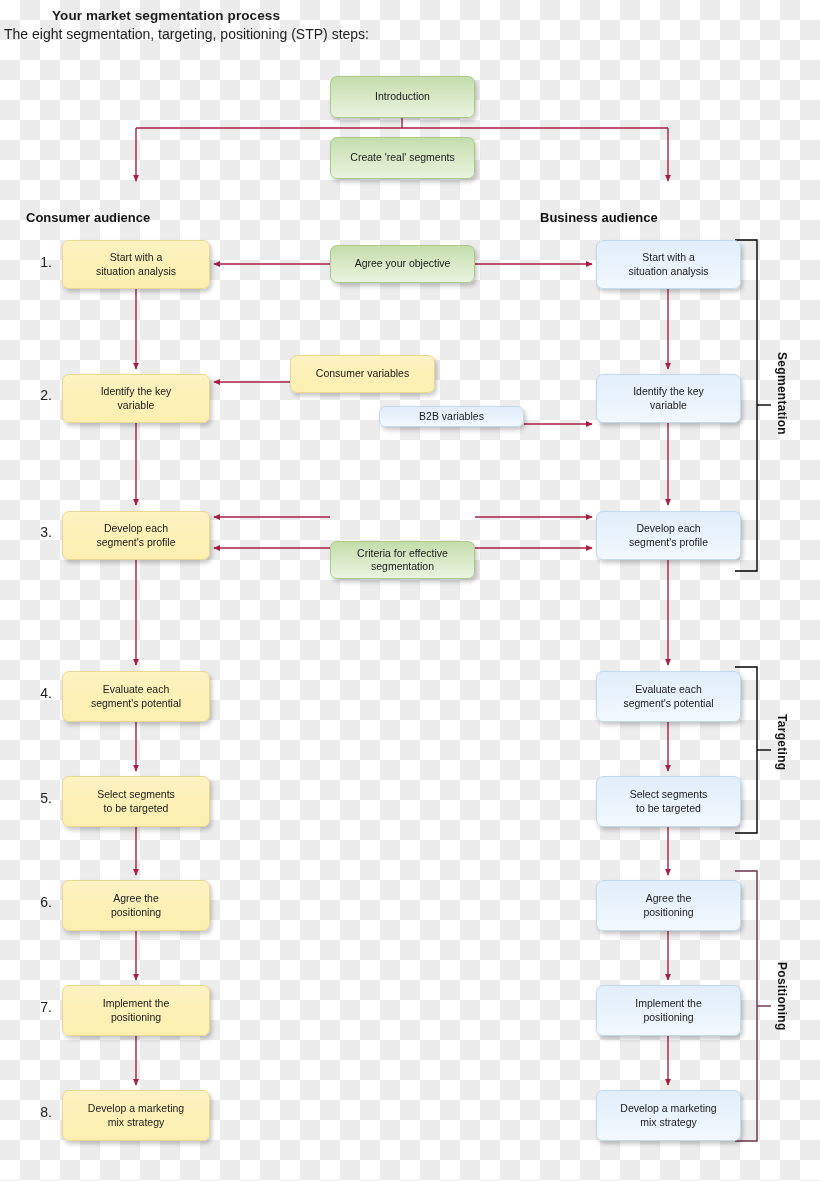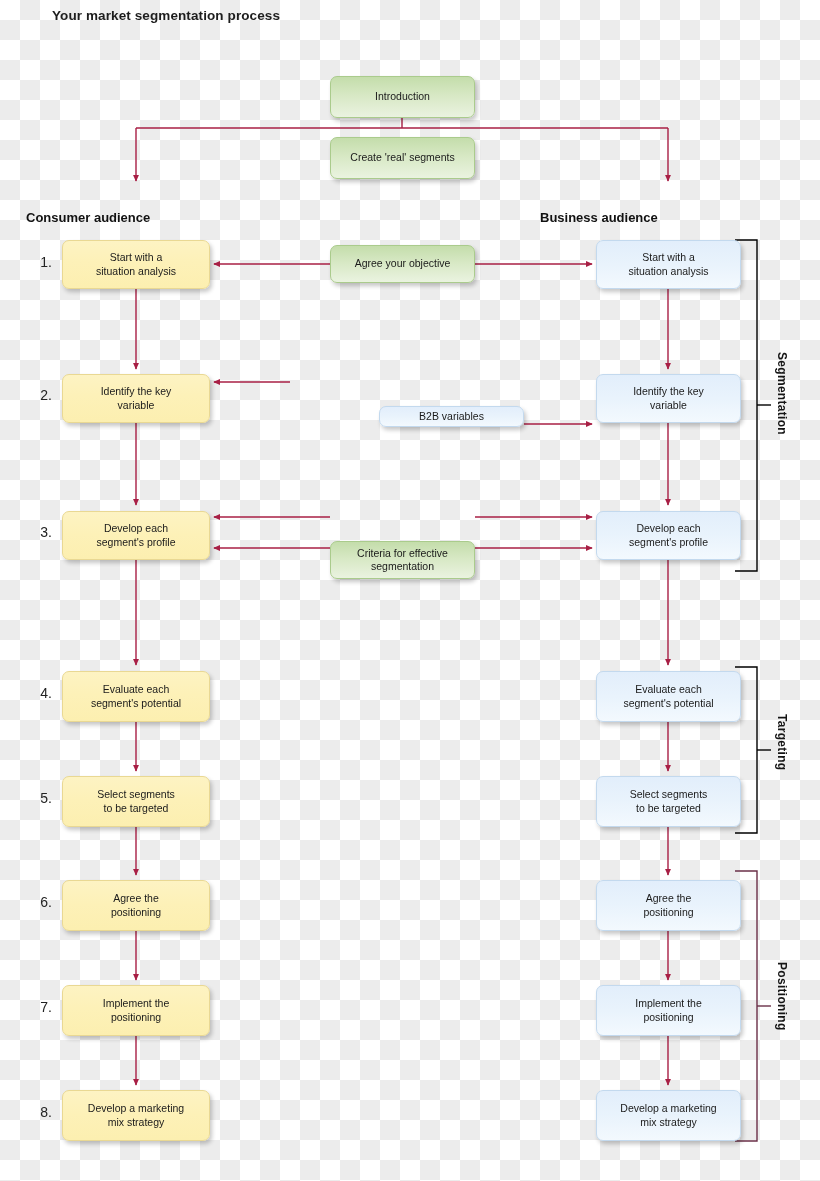--- a/index.html
+++ b/index.html
@@ -56,20 +56,21 @@
     writing-mode:vertical-rl;text-orientation:mixed;
     white-space:nowrap;letter-spacing:.3px;
   }
 </style>
 </head>
 <body>
 
 <div class="stage">
 
   <div class="hdr" id="title">Your market segmentation process</div>
+  <div class="hdr" id="subtitle">The eight segmentation, targeting, positioning (STP) steps:</div>
 
   <svg class="wires" viewBox="0 0 820 1181">
     <defs>
       <marker id="ah" markerWidth="7" markerHeight="7" refX="6.2" refY="3" orient="auto" markerUnits="userSpaceOnUse">
         <path d="M0,0 L7,3 L0,6 z" fill="#a81f45"></path>
       </marker>
     </defs>
     <g stroke="#a81f45" stroke-width="1.4" fill="none">
 
       <path d="M402,118 L402,128"></path>
@@ -119,20 +120,21 @@
     </g>
   </svg>
 
   <div class="col-head" style="left: 26px; top: 210px;">Consumer audience</div>
   <div class="col-head" id="head-business">Business audience</div>
 
   <div class="node green" style="left:330px;top:76px;width:145px;height:42px;">Introduction</div>
   <div class="node green" style="left:330px;top:137px;width:145px;height:42px;">Create 'real' segments</div>
 
   <div class="node green" style="left:330px;top:245px;width:145px;height:38px;">Agree your objective</div>
+  <div class="node yellow" style="left:290px;top:355px;width:145px;height:38px;">Consumer variables</div>
   <div class="node blue" style="left:379px;top:406px;width:145px;height:21px;">B2B variables</div>
   <div class="node green" style="left:330px;top:541px;width:145px;height:38px;">Criteria for effective<br>segmentation</div>
 
   <div class="num" style="left:28px;top:254px;">1.</div>
   <div class="node yellow" style="left:62px;top:240px;width:148px;height:49px;">Start with a<br>situation analysis</div>
 
   <div class="num" style="left:28px;top:387px;">2.</div>
   <div class="node yellow" style="left:62px;top:374px;width:148px;height:49px;">Identify the key<br>variable</div>
 
   <div class="num" style="left:28px;top:524px;">3.</div>

